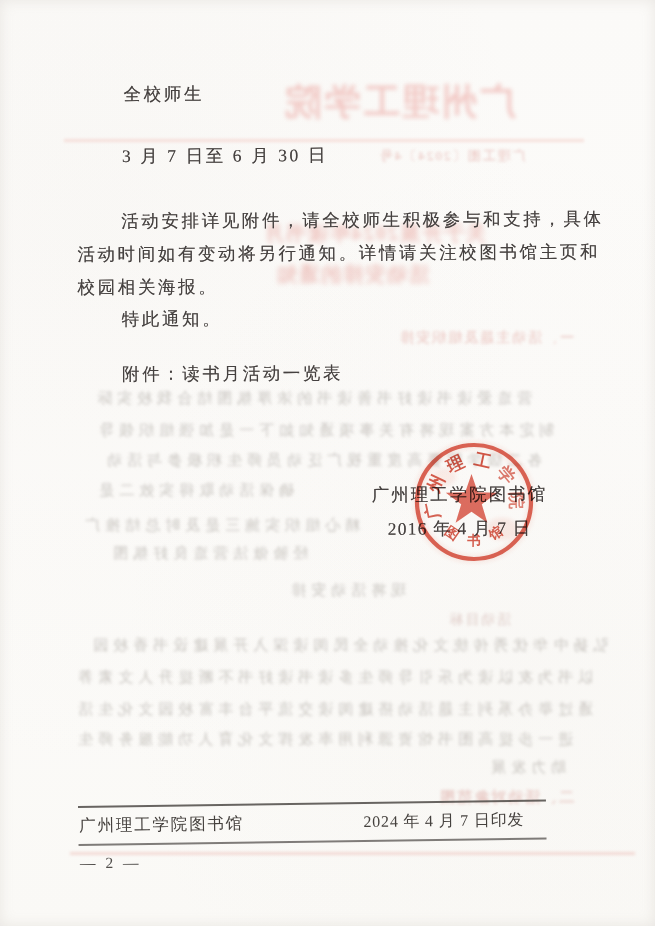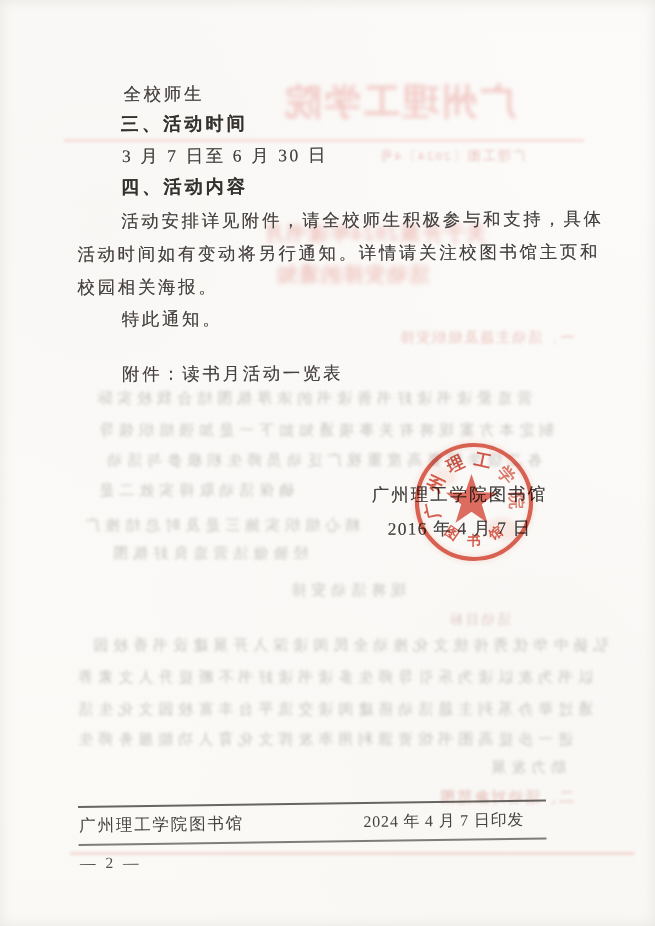--- a/index.html
+++ b/index.html
@@ -71,23 +71,21 @@
     <div class="bl gray" style="left:73px;top:668px;">以书为友以读为乐引导师生多读书读好书不断提升人文素养</div>
     <div class="bl gray" style="left:73px;top:700px;">通过举办系列主题活动搭建阅读交流平台丰富校园文化生活</div>
     <div class="bl gray" style="left:73px;top:730px;">进一步提高图书馆资源利用率发挥文化育人功能服务师生</div>
     <div class="bl gray" style="left:486px;top:758px;">助力发展</div>
     <div class="bl pink" style="left:438px;top:788px;font-size:15px;font-weight:bold;color:rgba(215,150,143,0.42);">二、活动对象范围</div>
     <div class="bl-rule" style="left:70px;top:852px;width:565px;height:3px;background:rgba(233,163,155,0.35);"></div>
   </div>
 
   <div class="content">
     <div class="tline" style="left:125px;top:81px;">全校师生</div>
-    <div class="thead" style="left:122px;top:111px;">三、活动时间</div>
     <div class="tline" style="left:123px;top:143px;">3 月 7 日至 6 月 30 日</div>
-    <div class="thead" style="left:122px;top:174px;">四、活动内容</div>
     <div class="tline" style="left:122px;top:208px;">活动安排详见附件，请全校师生积极参与和支持，具体</div>
     <div class="tline" style="left:78px;top:241px;">活动时间如有变动将另行通知。详情请关注校图书馆主页和</div>
     <div class="tline" style="left:78px;top:274px;">校园相关海报。</div>
     <div class="tline" style="left:122px;top:306px;">特此通知。</div>
     <div class="tline" style="left:122px;top:361px;">附件：读书月活动一览表</div>
     <div class="tline" style="left:371px;top:483px;letter-spacing:2px;">广州理工学院图书馆</div>
     <div class="tline" style="left:387px;top:517px;letter-spacing:1.2px;">2016 年 4 月 7 日</div>
   </div>
 
   <svg class="seal" viewBox="0 0 160 160">

